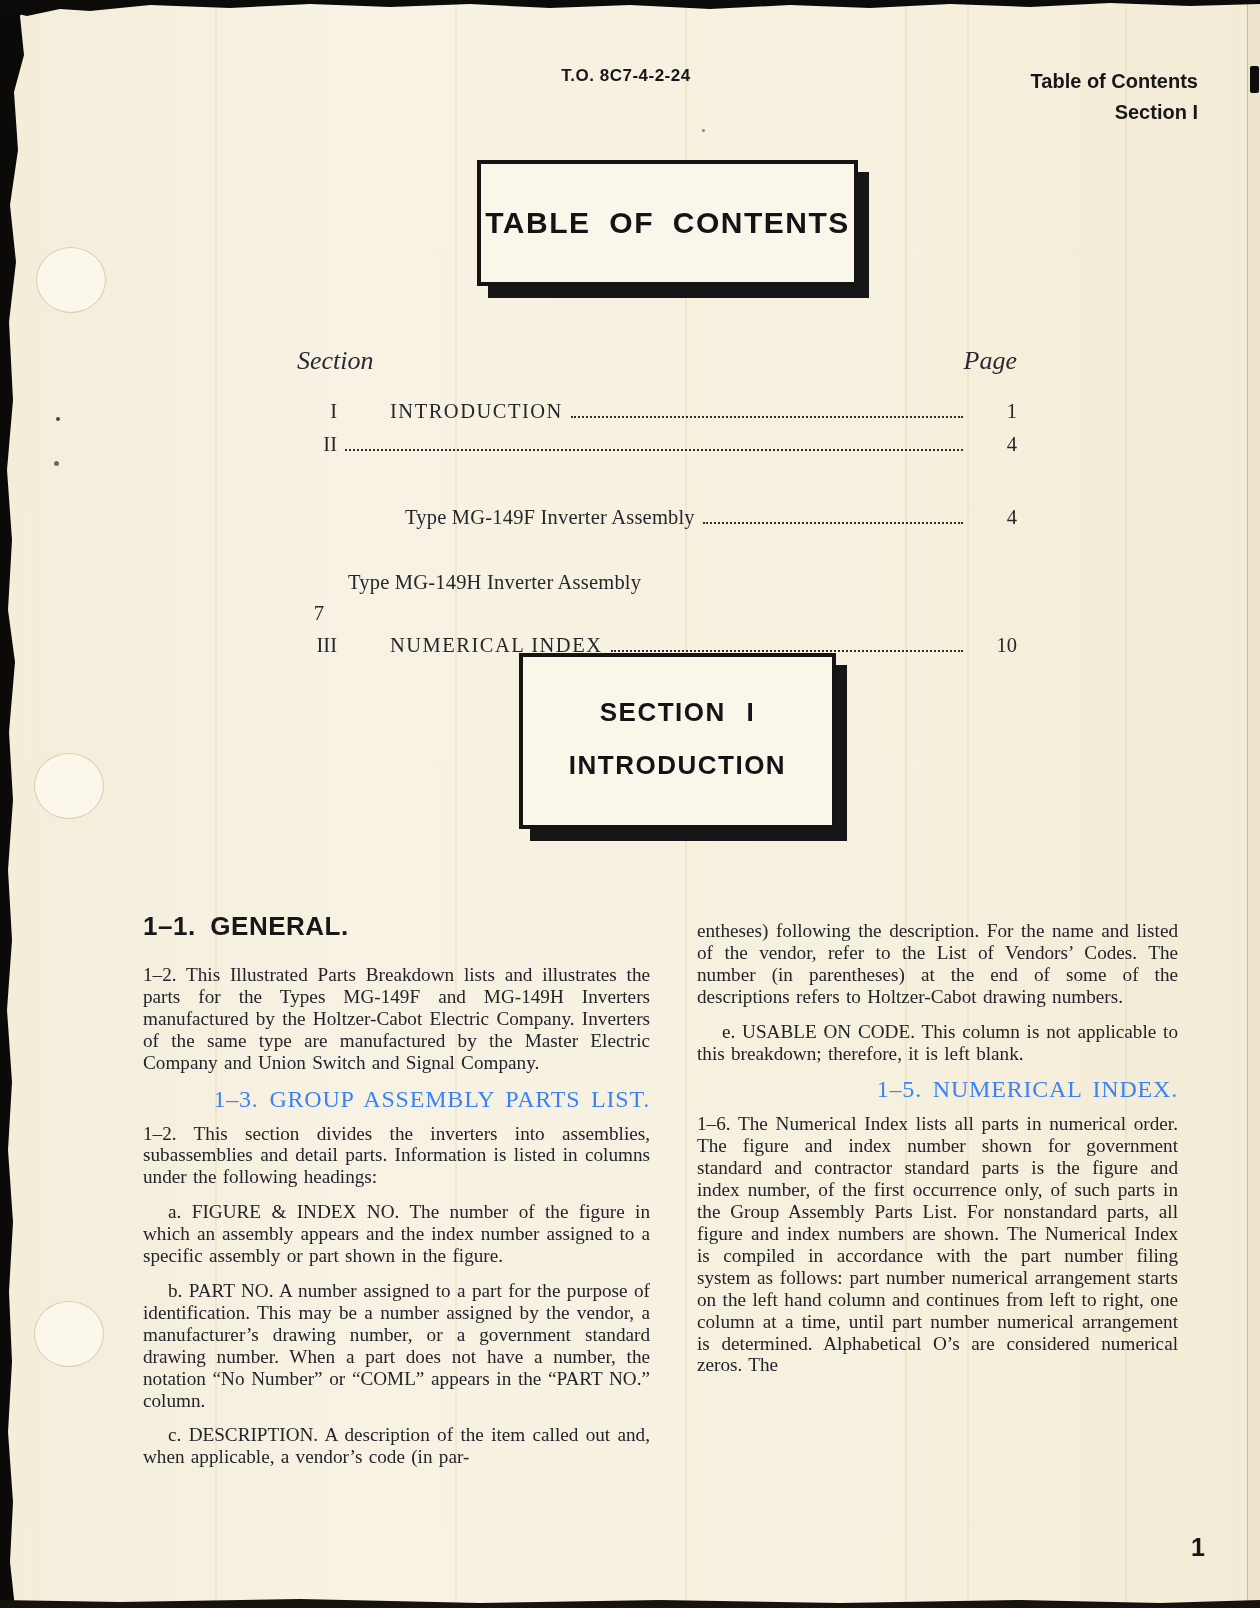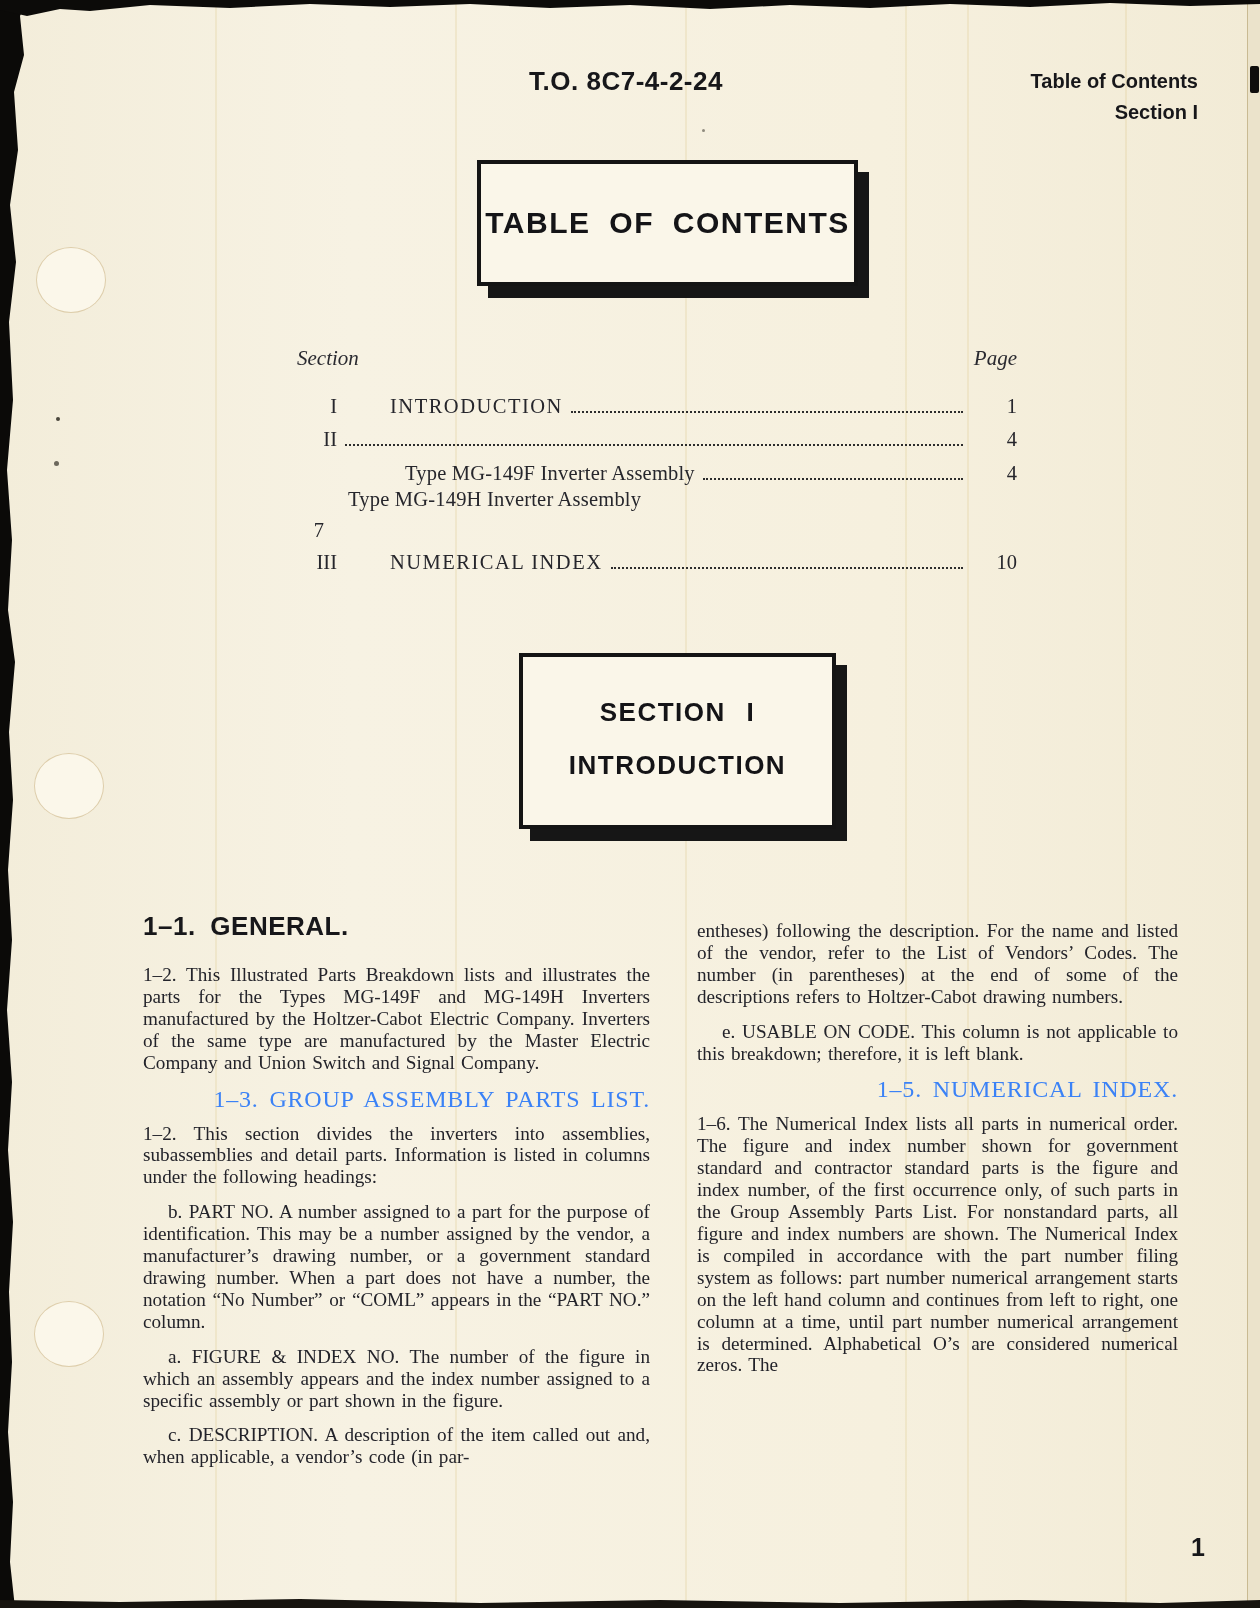--- a/index.html
+++ b/index.html
@@ -13,46 +13,46 @@
   .streak{position:absolute;top:0;bottom:0;width:2px;background:rgba(214,189,118,0.20);z-index:1;}
   
   .hole{
     position:absolute;width:68px;height:64px;border-radius:50%;
     background:#fbf7ea;border:1px solid rgba(186,156,96,0.45);z-index:2;
   }
   .speck{position:absolute;background:#4a463c;border-radius:50%;z-index:2;}
   
   .doc-number{
     position:absolute;top:66px;left:0;width:1252px;text-align:center;
-    font-family:"Liberation Sans",sans-serif;font-weight:bold;font-size:26px;
+    font-family:"Liberation Sans",sans-serif;font-weight:bold;font-size:17px;
     letter-spacing:0.5px;color:#17171a;z-index:3;
   }
   .header-right{
     position:absolute;top:66px;right:62px;text-align:right;
     font-family:"Liberation Sans",sans-serif;font-weight:bold;font-size:20px;
     color:#17171a;line-height:31px;z-index:3;
   }
   
   .shadow-box{
     position:absolute;background:#faf6e9;border:4px solid #141414;
     box-shadow:11px 12px 0 0 #161616;z-index:3;box-sizing:border-box;
     text-align:center;font-family:"Liberation Sans",sans-serif;font-weight:bold;color:#141417;
   }
   .toc-box{left:477px;top:160px;width:381px;height:126px;}
   .toc-box .box-line{margin-top:42px;font-size:30px;letter-spacing:1.5px;word-spacing:9px;}
   .section-box{left:519px;top:653px;width:317px;height:176px;}
   .section-box .box-line1{margin-top:40px;font-size:26px;letter-spacing:1.5px;word-spacing:12px;}
   .section-box .box-line2{margin-top:22px;font-size:26px;letter-spacing:1.5px;}
   
   .toc{position:absolute;left:280px;top:346px;width:737px;z-index:3;}
-  .toc-head{display:flex;justify-content:space-between;font-style:italic;font-size:21px;padding-left:17px;color:#2a2a30;}
+  .toc-head{display:flex;justify-content:space-between;font-style:italic;font-size:26px;padding-left:17px;color:#2a2a30;}
   .toc-row{display:flex;align-items:baseline;line-height:24px;font-size:20.5px;color:#26262c;}
   .toc-num{width:57px;text-align:right;flex:0 0 auto;}
   .toc-title{flex:0 0 auto;padding-left:53px;letter-spacing:1.5px;}
-  .toc-row.sub .toc-title{padding-left:68px;letter-spacing:0.2px;}
+  .toc-row.sub .toc-title{padding-left:68px;letter-spacing:0.2px;margin-top:39px;}
   .dots{flex:1 1 auto;align-self:flex-end;margin:0 10px 5px 8px;border-bottom:2.6px dotted #2c2c2c;height:0;}
   .toc-page{flex:0 0 auto;width:44px;text-align:right;}
   .r1{margin-top:23px;} .r2{margin-top:9px;} .r3{margin-top:10px;} .r4{margin-top:2px;flex-direction:column;} .r5{margin-top:8px;}
   
   .col{position:absolute;z-index:3;font-size:19.2px;line-height:21.9px;text-align:justify;}
   .col-left{left:143px;top:880px;width:507px;margin-top:32px;}
   .col-right{left:697px;top:920px;width:481px;}
   .h-sans{
     font-family:"Liberation Sans",sans-serif;font-weight:bold;font-size:26px;
     letter-spacing:0.5px;word-spacing:7px;color:#17171a;text-align:left;
@@ -144,22 +144,22 @@
 <div class="shadow-box section-box">
   <div class="box-line1">SECTION I</div>
   <div class="box-line2">INTRODUCTION</div>
 </div>
 
 <div class="col col-left">
   <div class="h-sans">1–1.  GENERAL.</div>
   <p>1–2.  This Illustrated Parts Breakdown lists and illustrates the parts for the Types MG-149F and MG-149H Inverters manufactured by the Holtzer-Cabot Electric Company. Inverters of the same type are manufactured by the Master Electric Company and Union Switch and Signal Company.</p>
   <div class="h-serif">1–3.  GROUP ASSEMBLY PARTS LIST.</div>
   <p>1–2.  This section divides the inverters into assemblies, subassemblies and detail parts. Information is listed in columns under the following headings:</p>
+  <p class="p-ind">a.  FIGURE &amp; INDEX NO. The number of the figure in which an assembly appears and the index number assigned to a specific assembly or part shown in the figure.</p>
   <p class="p-ind">b.  PART NO. A number assigned to a part for the purpose of identification. This may be a number assigned by the vendor, a manufacturer’s drawing number, or a government standard drawing number. When a part does not have a number, the notation “No Number” or “COML” appears in the “PART NO.” column.</p>
-  <p class="p-ind">a.  FIGURE &amp; INDEX NO. The number of the figure in which an assembly appears and the index number assigned to a specific assembly or part shown in the figure.</p>
   <p class="p-ind">c.  DESCRIPTION. A description of the item called out and, when applicable, a vendor’s code (in par-</p>
 </div>
 
 <div class="col col-right">
   <p>entheses) following the description. For the name and listed of the vendor, refer to the List of Vendors’ Codes. The number (in parentheses) at the end of some of the descriptions refers to Holtzer-Cabot drawing numbers.</p>
   <p class="p-ind">e.  USABLE ON CODE. This column is not applicable to this breakdown; therefore, it is left blank.</p>
   <div class="h-serif">1–5.  NUMERICAL INDEX.</div>
   <p>1–6.  The Numerical Index lists all parts in numerical order. The figure and index number shown for government standard and contractor standard parts is the figure and index number, of the first occurrence only, of such parts in the Group Assembly Parts List. For nonstandard parts, all figure and index numbers are shown. The Numerical Index is compiled in accordance with the part number filing system as follows: part number numerical arrangement starts on the left hand column and continues from left to right, one column at a time, until part number numerical arrangement is determined. Alphabetical O’s are considered numerical zeros. The</p>
 </div>
 

